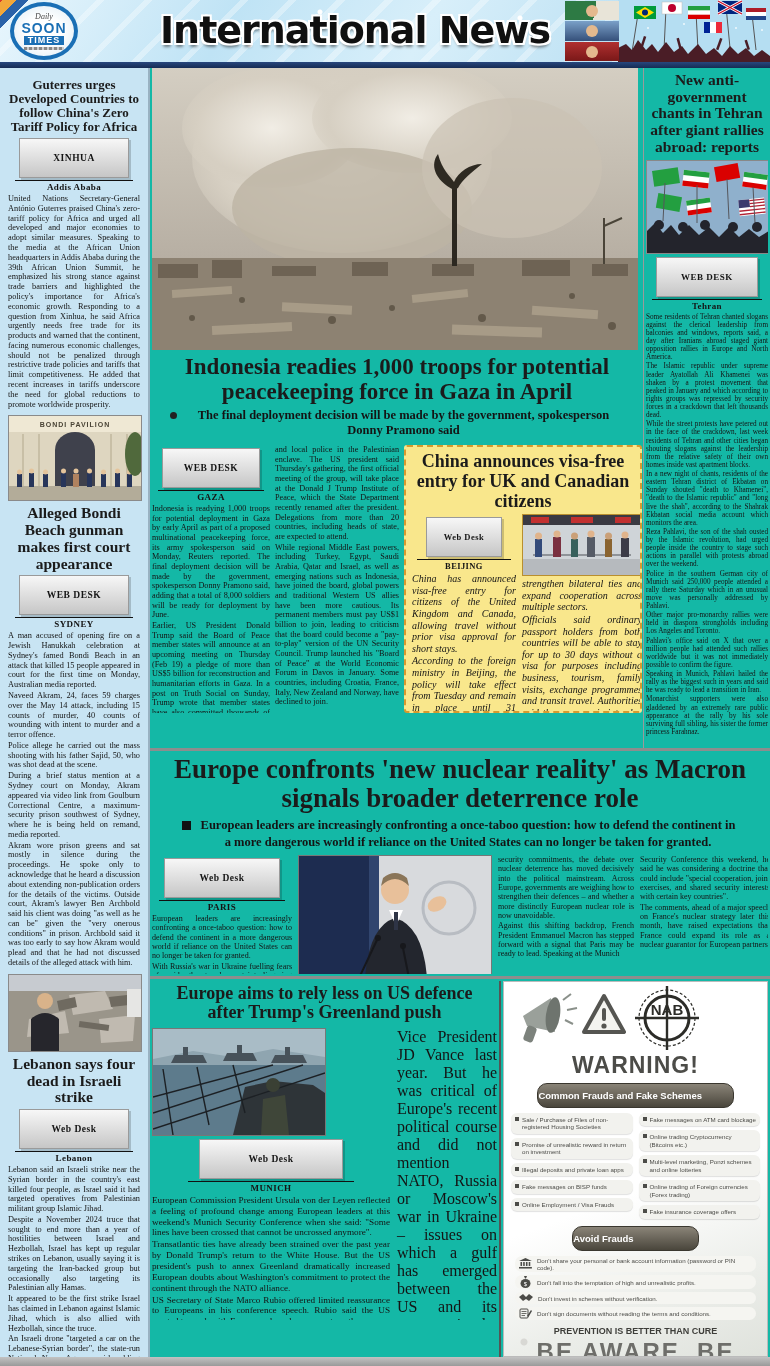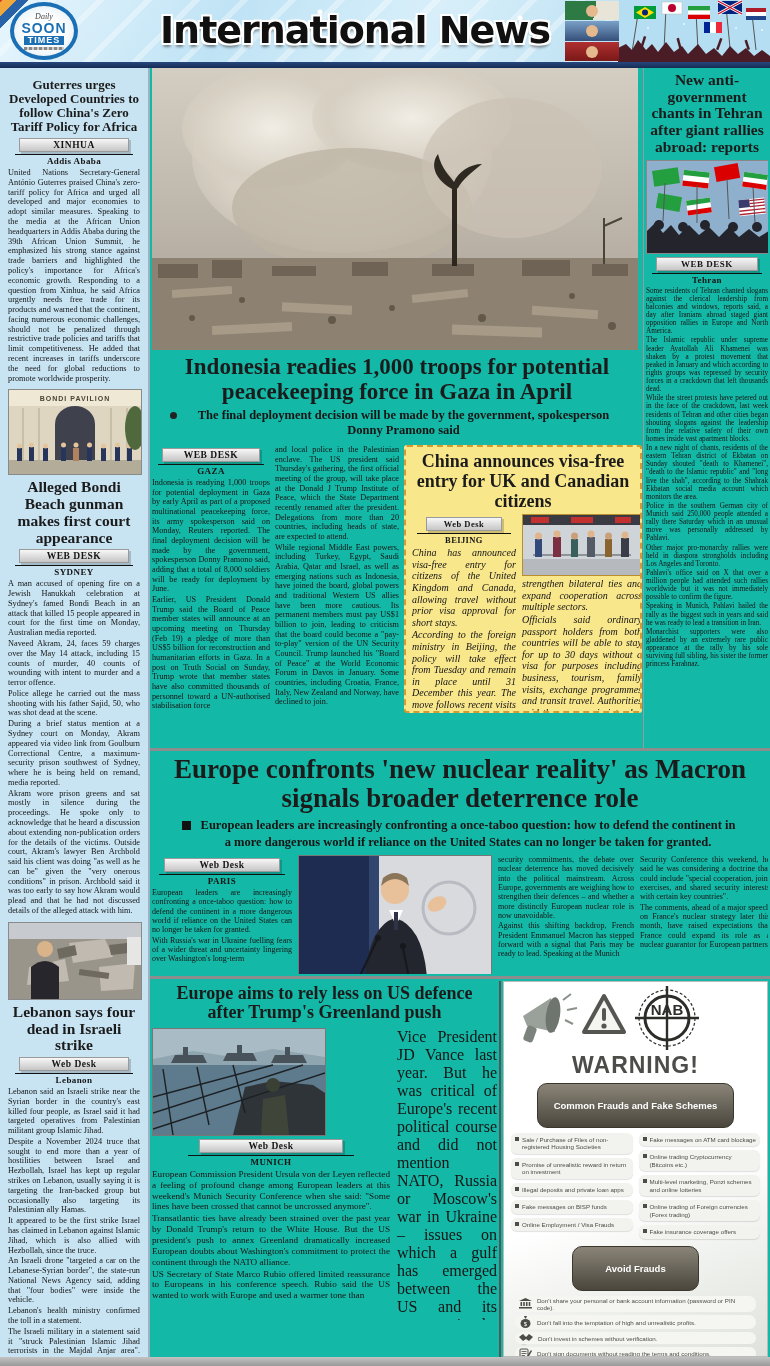--- a/index.html
+++ b/index.html
@@ -36,21 +36,21 @@
   .mp1{background:linear-gradient(100deg,#2d7a44 55%,#e8e4d8 55%);}
   .mp2{background:linear-gradient(180deg,#7aa0c8,#35507a);}
   .mp3{background:linear-gradient(180deg,#b03030,#7a1818);}
   .mast-flags{position:absolute;right:0;top:0;width:152px;height:62px;z-index:1;}
   .navy-bar{position:absolute;left:0;top:62px;width:770px;height:6px;background:linear-gradient(180deg,#27477e,#162c54);}
 
   
   .byline-wrap{margin:3px auto 2px;text-align:center;}
   .byline-box{display:block;margin:0 auto;width:82%;background:linear-gradient(180deg,#f7f7f7,#c6c6c6);
     border:1px solid #9a9a9a;box-shadow:2px 2px 0 rgba(0,0,0,.18);
-    font-weight:bold;font-size:9.5px;padding:1px 0;letter-spacing:.5px;}
+    font-weight:bold;font-size:9.5px;padding:14px 0;letter-spacing:.5px;}
   .byline-rule{width:90%;margin:2px auto 1px;border-bottom:1.4px solid #111;}
   .dateline{font-weight:bold;font-size:9px;letter-spacing:.4px;}
   .body-copy p{margin:0 0 1px;text-align:justify;}
   .hl{font-weight:bold;color:#1b1b1b;line-height:1.08;text-align:center;}
 
   
   .left-col{position:absolute;left:0;top:68px;width:150px;height:1289px;background:#c8e4f3;
     border-right:2px solid #9ab2c2;box-sizing:border-box;padding:8px 8px 0;overflow:hidden;}
   .left-col .hl1{font-size:13px;margin:2px 0 4px;}
   .left-col .hl2{font-size:15.5px;margin:4px 0 2px;}
@@ -110,22 +110,22 @@
   .mcol2{flex:1;}
   .vdiv-bottom{position:absolute;left:499px;top:981px;width:2px;height:376px;background:#555;}
 
   .nab{position:absolute;left:503px;top:981px;width:265px;height:376px;box-sizing:border-box;
     border:1px solid #bbb;background:
       radial-gradient(circle 3px at 20px 360px,#d8d8d4 0 3px,transparent 4px),
       linear-gradient(160deg,#ffffff 55%,#eceeea 80%,#dfe2dc);
     font-family:"Liberation Sans",sans-serif;color:#4c4c48;overflow:hidden;padding:4px 7px;}
   .nab-top{display:flex;align-items:flex-start;justify-content:flex-start;height:66px;}
   .nab-warning{text-align:center;font-weight:bold;font-size:23px;letter-spacing:1px;color:#4c4c48;margin:0 0 4px;}
-  .nab-pill{margin:0 auto 5px;width:78%;text-align:center;color:#fff;font-weight:bold;font-size:9.5px;
-    background:linear-gradient(180deg,#8a8478,#4a463c);border-radius:10px;padding:16px 0;border:1px solid #3a372f;}
+  .nab-pill{margin:0 auto 5px;width:78%;color:#fff;font-weight:bold;font-size:9.5px;
+    background:linear-gradient(180deg,#8a8478,#4a463c);border-radius:10px;padding:6px 0;border:1px solid #3a372f;}
   .nab-grid{display:flex;gap:6px;}
   .nab-gcol{flex:1;display:flex;flex-direction:column;gap:4px;}
   .nab-item{background:#f2f2ee;border-radius:6px;padding:3px 4px;font-size:6.2px;line-height:1.2;
     display:flex;gap:3px;box-shadow:0 1px 1px rgba(0,0,0,.12);}
   .nab-item .bsq{width:4px;height:4px;background:#4c4c48;margin-top:1px;flex:0 0 auto;}
   .nab-avoid{display:flex;flex-direction:column;gap:3px;margin:4px 4px 0;}
   .nab-avoid-row{display:flex;align-items:center;gap:5px;background:#f5f5f1;border-radius:7px;
     padding:1px 4px;font-size:6.2px;line-height:1.2;}
   .nab-prevention{text-align:center;font-weight:bold;font-size:9px;margin:6px 0 2px;color:#3e3e3a;}
   .nab-beaware{text-align:center;font-weight:bold;font-size:24px;letter-spacing:2px;color:#6e6e6a;}
@@ -492,20 +492,21 @@
       <div class="byline-wrap">
         <span class="byline-box">WEB DESK</span>
         <div class="byline-rule"></div>
         <div class="dateline">Tehran</div>
       </div>
       <div class="body-copy">
         <p>Some residents of Tehran chanted slogans against the clerical leadership from balconies and windows, reports said, a day after Iranians abroad staged giant opposition rallies in Europe and North America.</p>
         <p>The Islamic republic under supreme leader Ayatollah Ali Khamenei was shaken by a protest movement that peaked in January and which according to rights groups was repressed by security forces in a crackdown that left thousands dead.</p>
         <p>While the street protests have petered out in the face of the crackdown, last week residents of Tehran and other cities began shouting slogans against the leadership from the relative safety of their own homes inside vast apartment blocks.</p>
         <p>In a new night of chants, residents of the eastern Tehran district of Ekbatan on Sunday shouted "death to Khamenei", "death to the Islamic republic" and "long live the shah", according to the Shahrak Ekbatan social media account which monitors the area.</p>
+        <p>Reza Pahlavi, the son of the shah ousted by the Islamic revolution, had urged people inside the country to stage such actions in parallel with protests abroad over the weekend.</p>
         <p>Police in the southern German city of Munich said 250,000 people attended a rally there Saturday which in an unusual move was personally addressed by Pahlavi.</p>
         <p>Other major pro-monarchy rallies were held in diaspora strongholds including Los Angeles and Toronto.</p>
         <p>Pahlavi's office said on X that over a million people had attended such rallies worldwide but it was not immediately possible to confirm the figure.</p>
         <p>Speaking in Munich, Pahlavi hailed the rally as the biggest such in years and said he was ready to lead a transition in Iran.</p>
         <p>Monarchist supporters were also gladdened by an extremely rare public appearance at the rally by his sole surviving full sibling, his sister the former princess Farahnaz.</p>
       </div>
     </article>
   </aside>
 
   <div class="hdiv1"></div>

